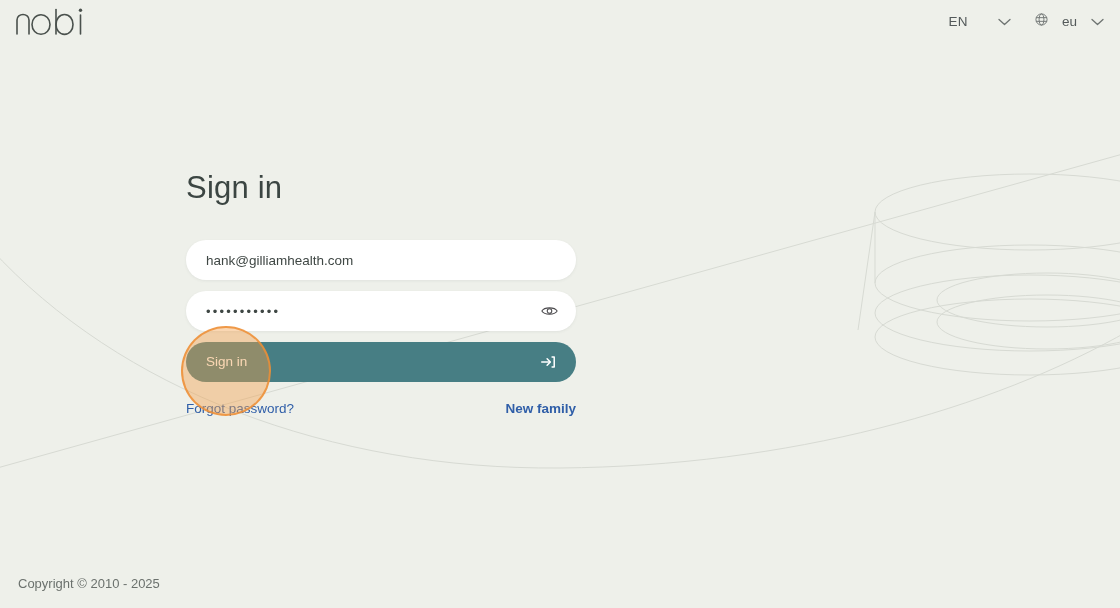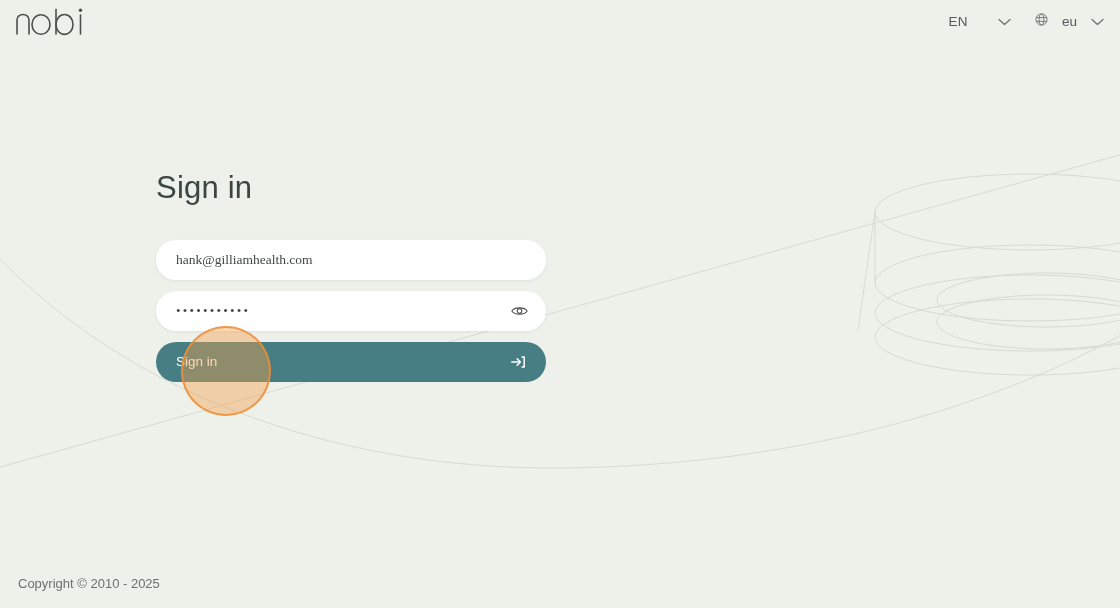--- a/index.html
+++ b/index.html
@@ -74,21 +74,21 @@
     padding: 3px 6px;
     margin-left: 12px;
     cursor: pointer;
   }
 
   .chev { display: block; }
 
   
   .signin-panel {
     position: absolute;
-    left: 156px;
+    left: 186px;
     top: 168px;
     width: 390px;
     z-index: 4;
   }
 
   .page-title {
     font-size: 31px;
     font-weight: 400;
     color: #3b4542;
     letter-spacing: .2px;
@@ -108,21 +108,21 @@
     align-items: center;
   }
 
   .field input {
     border: none;
     outline: none;
     background: transparent;
     width: 100%;
     height: 100%;
     padding: 0 44px 0 20px;
-    font-family: Liberation Serif, serif;
+    font-family: Liberation Sans, sans-serif;
     font-size: 13.5px;
     color: #3f4744;
     border-radius: 21px;
   }
   .field input::placeholder { color: #9aa29e; }
 
   .field input.pwd {
     letter-spacing: 2.2px;
     font-size: 13px;
   }
@@ -307,18 +307,22 @@
       <svg width="16" height="16" viewBox="0 0 18 18" xmlns="http://www.w3.org/2000/svg">
         <g fill="none" stroke="#ffffff" stroke-width="1.7" stroke-linecap="round" stroke-linejoin="round">
           <path d="M2 9 L11 9"></path>
           <path d="M8 5.4 L11.6 9 L8 12.6"></path>
           <path d="M13.6 3.4 L16 3.4 L16 14.6 L13.6 14.6"></path>
         </g>
       </svg>
     </span>
   </button>
 
+  <div class="links-row">
+    <a href="#" class="link-forgot">Forgot password?</a>
+    <a href="#" class="link-newfamily">New family</a>
+  </div>
 
 </div>
 
 <div class="click-halo"></div>
 
 <div class="footer">Copyright © 2010 - 2025</div>
 
 </body></html>

